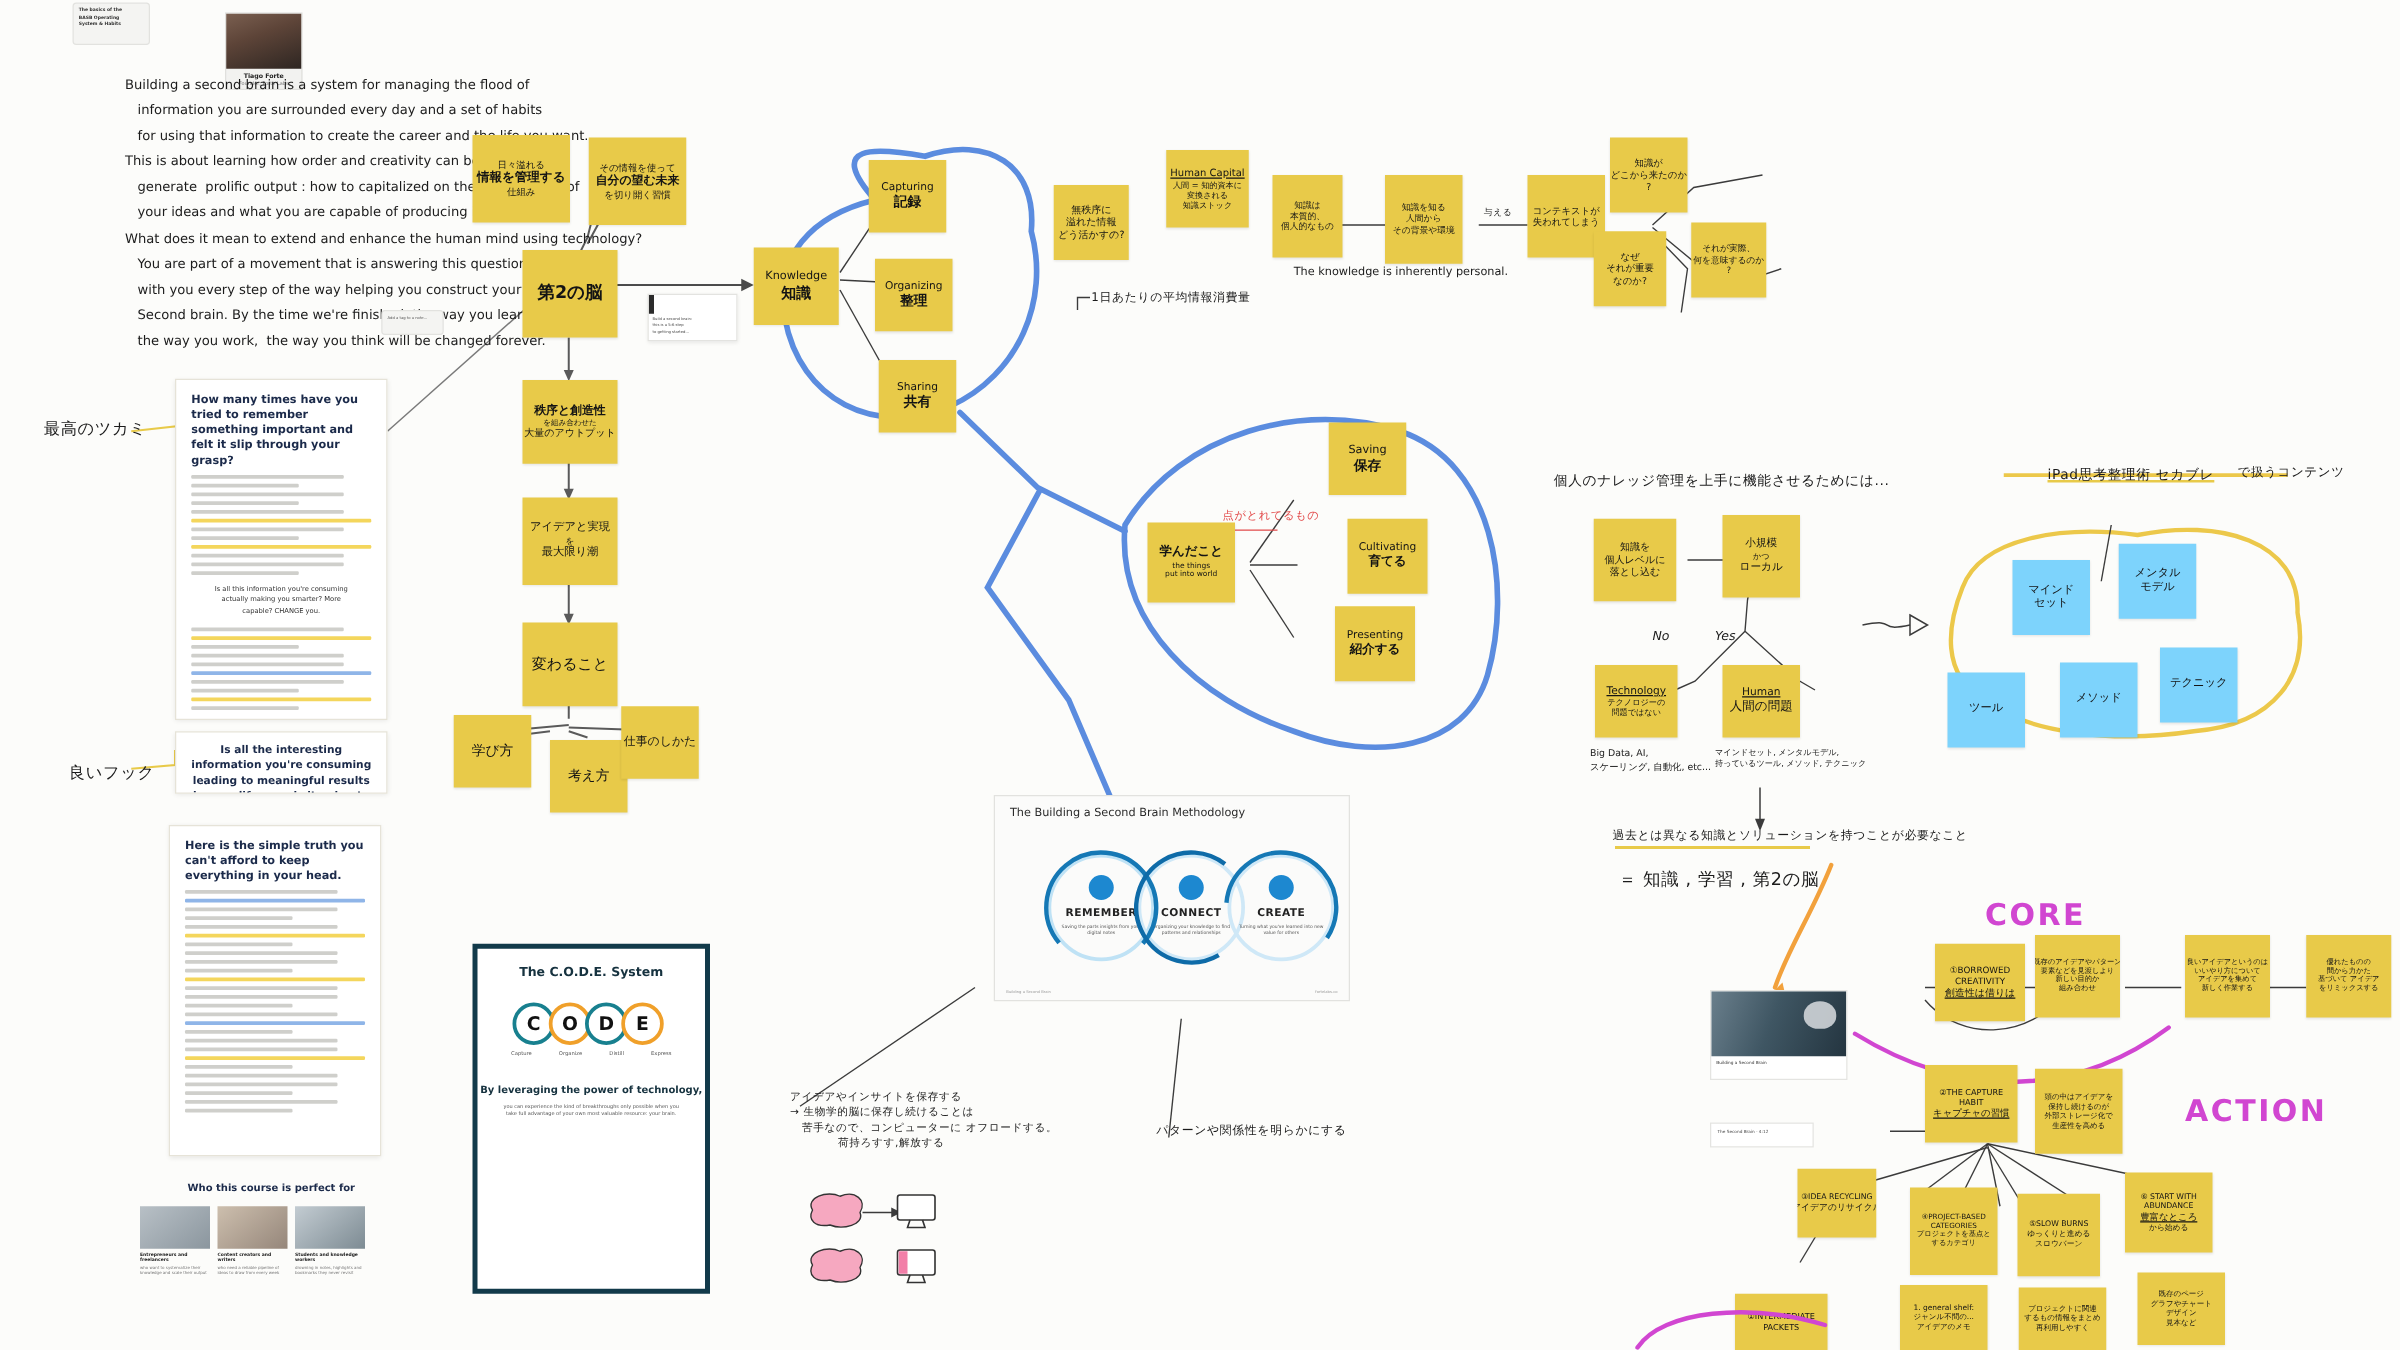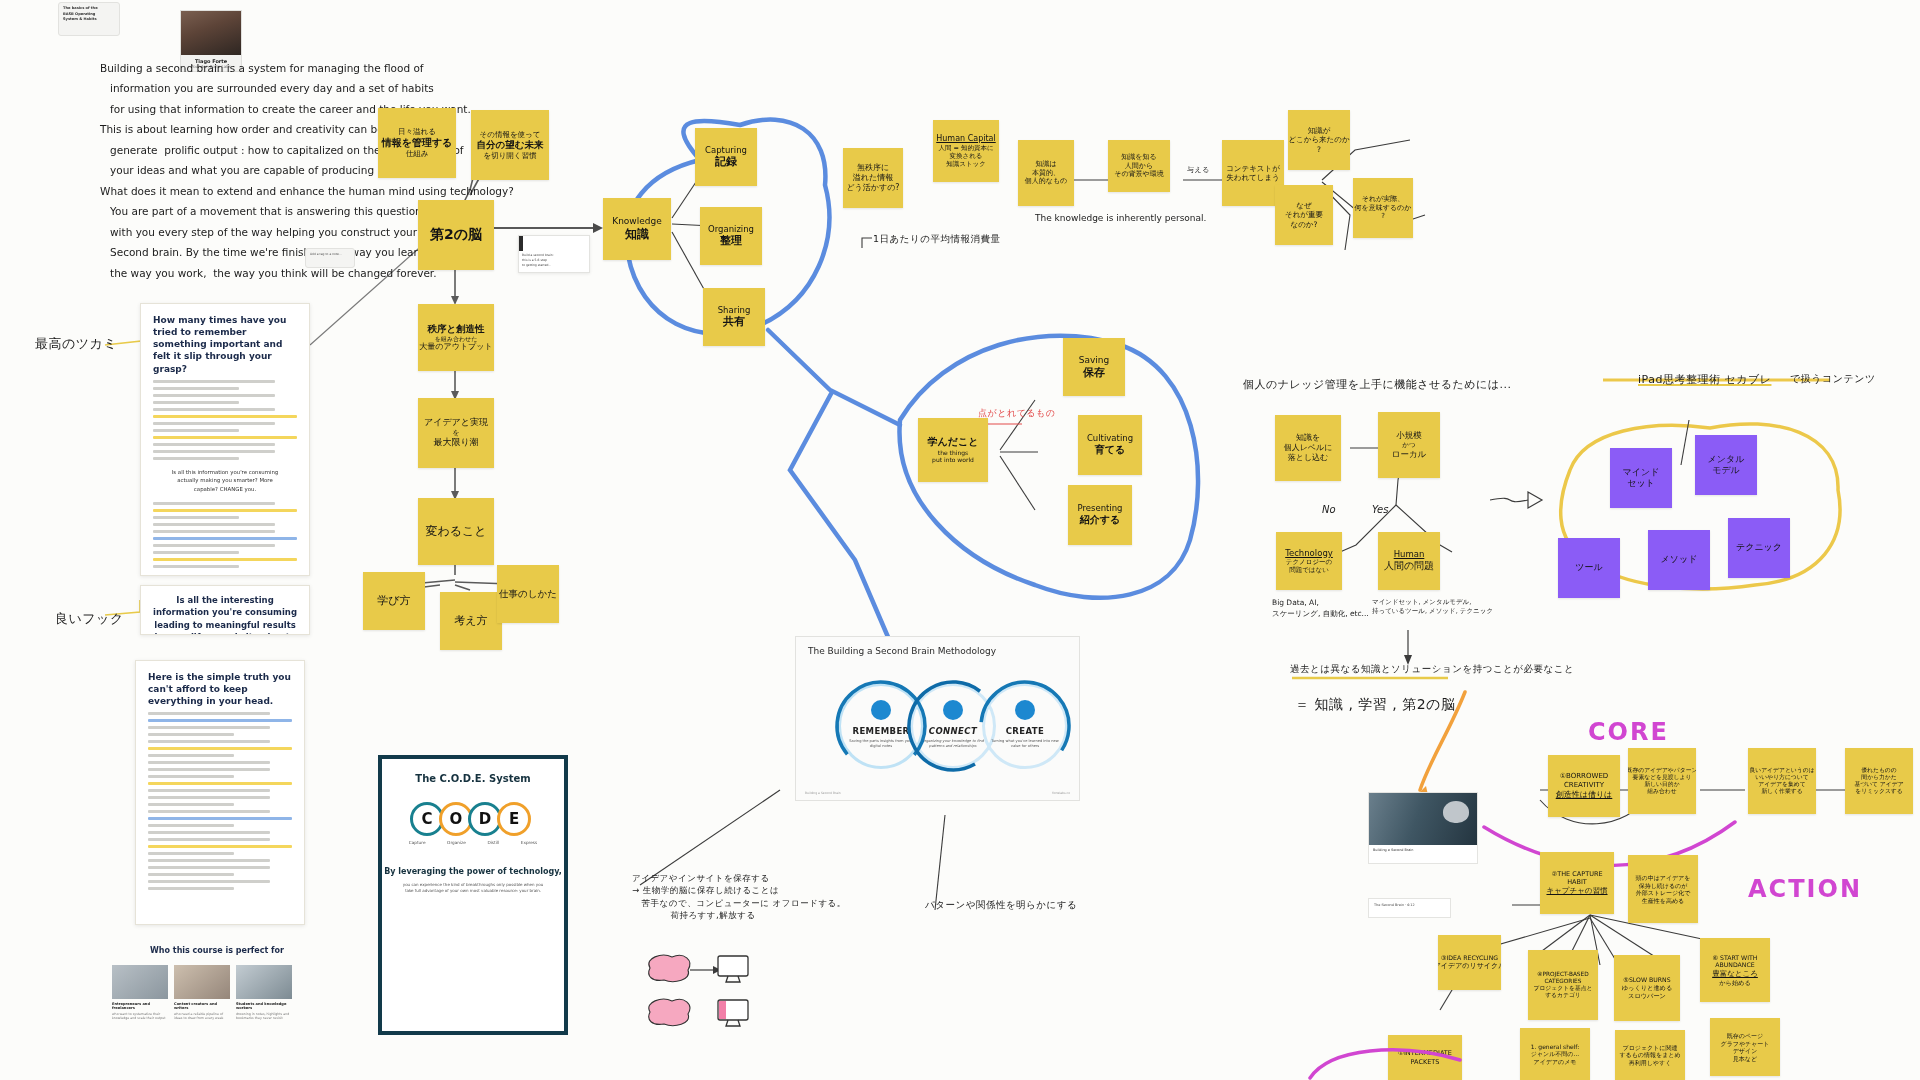--- a/index.html
+++ b/index.html
@@ -14,21 +14,21 @@
     display:flex; flex-direction:column;
     align-items:center; justify-content:center;
     text-align:center;
     color:#141414;
     font-family:"DejaVu Sans", sans-serif;
     line-height:1.25;
     padding:4px 3px;
     box-shadow:0 1px 2px rgba(0,0,0,0.10);
     overflow:hidden;
   }
-  .note.pink { background:#8b5cf6; }
+  .note.pink { background:#7dd3fc; }
   .note .ln { display:block; white-space:nowrap; }
   .note .ul { text-decoration:underline; }
 
   .hand { position:absolute; color:#1b1b1b; font-family:"DejaVu Sans", sans-serif;
           white-space:pre; line-height:1.45; }
   .hand.jp { letter-spacing:0.5px; }
   .hand.ul { text-decoration:underline; text-decoration-color:#e8ca49; text-decoration-thickness:2px; }
 
   svg.overlay { position:absolute; left:0; top:0; width:1920px; height:1080px; pointer-events:none; }
 
@@ -442,21 +442,21 @@
     <span class="ln ul" style="font-size:8px;">Human Capital</span>
     <span class="ln">人間 = 知的資本に</span>
     <span class="ln">変換される</span>
     <span class="ln">知識ストック</span>
   </div>
   <div class="note" style="left:1018px; top:140px; width:56px; height:66px; font-size:7px;">
     <span class="ln">知識は</span>
     <span class="ln">本質的、</span>
     <span class="ln">個人的なもの</span>
   </div>
-  <div class="note" style="left:1108px; top:140px; width:62px; height:52px; font-size:7px;justify-content:center;">
+  <div class="note" style="left:1108px; top:140px; width:62px; height:71px; font-size:7px;justify-content:center;">
     <span class="ln">知識を知る</span>
     <span class="ln">人間から</span>
     <span class="ln">その背景や環境</span>
   </div>
   <div class="hand jp" style="left:1187px; top:165px; font-size:7px;">与える</div>
   <div class="note" style="left:1222px; top:140px; width:62px; height:66px; font-size:7.5px;">
     <span class="ln">コンテキストが</span>
     <span class="ln">失われてしまう</span>
   </div>
   <div class="note" style="left:1288px; top:110px; width:62px; height:60px; font-size:7.5px;">
@@ -527,21 +527,21 @@
     <span class="ln">テクニック</span>
   </div>
 
   <div class="basb" style="left:795px; top:636px; width:285px; height:165px;">
     <div class="ttl">The Building a Second Brain Methodology</div>
     <div class="circ" style="left:42px; top:46px; border:3.5px solid #bfe2f5;">
       <div class="inner"></div>
       <div class="lbl">REMEMBER</div>
       <div class="sub">Saving the parts insights from your digital notes</div>
     </div>
-    <div class="circ" style="left:114px; top:46px; border:3.5px solid #cfe8f7;font-style:italic;">
+    <div class="circ" style="left:114px; top:46px; border:3.5px solid #cfe8f7;">
       <div class="inner"></div>
       <div class="lbl">CONNECT</div>
       <div class="sub">Organizing your knowledge to find patterns and relationships</div>
     </div>
     <div class="circ" style="left:186px; top:46px; border:3.5px solid #cfe8f7;">
       <div class="inner"></div>
       <div class="lbl">CREATE</div>
       <div class="sub">Turning what you've learned into new value for others</div>
     </div>
     <svg style="position:absolute;left:0;top:0;width:285px;height:165px;pointer-events:none;">

